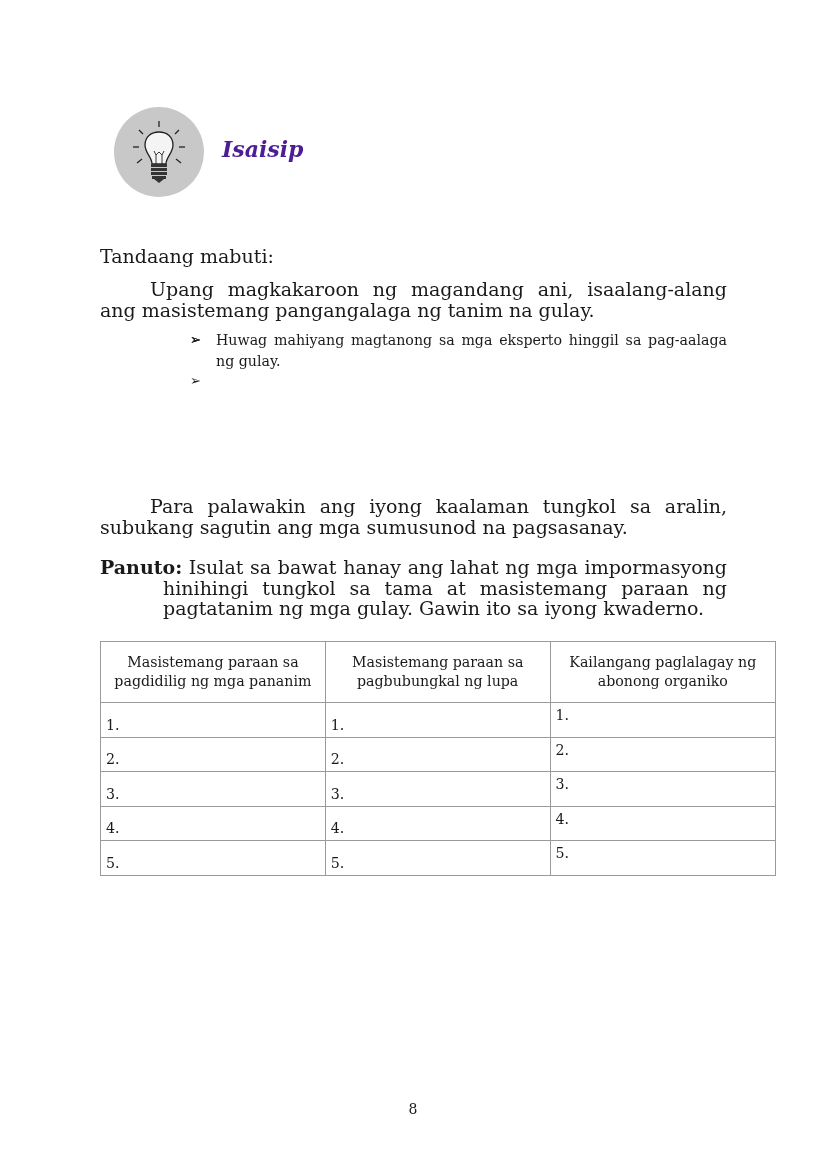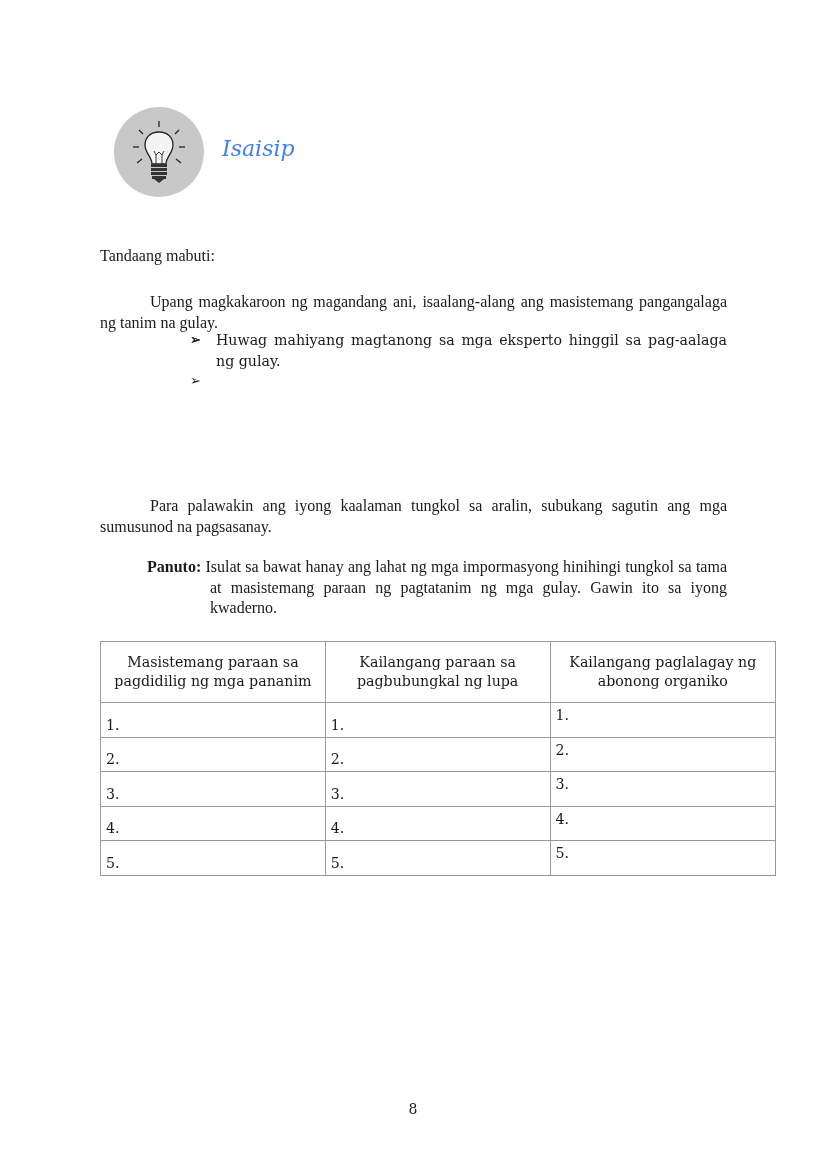--- a/index.html
+++ b/index.html
@@ -7,43 +7,43 @@
     width: 826px; height: 1169px; position: relative; overflow: hidden;
     font-family: "DejaVu Serif", serif; color: #1a1a1a;
   }
   .icon-circle {
     position: absolute; left: 114px; top: 107px; width: 90px; height: 90px;
     border-radius: 50%; background: #c8c8c8;
   }
   .icon-circle svg { position: absolute; left: 0; top: 0; }
   .title {
     position: absolute; left: 222px; top: 136px;
-    font-family: "DejaVu Serif", serif; font-weight: normal; font-style: italic;
-    font-size: 22px; color: #3b82f6;
+    font-family: "DejaVu Serif", serif; font-weight: bold; font-style: italic;
+    font-size: 22px; color: #4c1d95;
   }
-  .txt { position: absolute; font-size: 16px; line-height: 20.5px; font-family: Liberation Serif, serif; }
+  .txt { position: absolute; font-size: 19px; line-height: 20.5px; }
   .just { text-align: justify; }
   .intro { left: 100px; top: 246px; }
-  .para1 { left: 100px; top: 292px; width: 627px; }
+  .para1 { left: 100px; top: 279px; width: 627px; }
   .indent { display: inline-block; width: 50px; }
   ul.bullets {
     position: absolute; left: 190px; top: 330px; width: 537px;
     margin: 0; padding: 0; list-style: none;
   }
   ul.bullets li {
     position: relative; padding-left: 26px; font-size: 14.2px; line-height: 20.5px;
     text-align: justify;
   }
   ul.bullets li .arrow {
     position: absolute; left: 0; top: 0; font-size: 13px;
   }
   .para2 { left: 100px; top: 496px; width: 627px; }
   .panuto { left: 100px; top: 557px; width: 627px; }
   .panuto-label { font-weight: bold; }
-  .panuto-body { display: block; padding-left: 63px; text-indent: -63px; text-align: justify; margin-left: 47px; }
+  .panuto-body { display: block; padding-left: 63px; text-indent: -63px; text-align: justify; }
   table.worksheet {
     position: absolute; left: 100px; top: 641px; width: 676px;
     border-collapse: collapse; font-size: 14.2px;
   }
   table.worksheet th, table.worksheet td {
     border: 1.5px solid #9a9a9a; font-weight: normal;
   }
   table.worksheet th {
     height: 60px; text-align: center; line-height: 19px; padding: 0 8px; vertical-align: middle;
   }
@@ -104,21 +104,21 @@
 
 <table class="worksheet">
   <colgroup>
       <col style="width:33.3%">
       <col style="width:33.3%">
       <col style="width:33.4%">
     </colgroup>
   <thead>
     <tr>
       <th>Masistemang paraan sa pagdidilig ng mga pananim</th>
-      <th>Kailangang paraan sa pagbubungkal ng lupa</th>
+      <th>Masistemang paraan sa pagbubungkal ng lupa</th>
       <th>Kailangang paglalagay ng abonong organiko</th>
     </tr>
   </thead>
   <tbody>
     <tr>
       <td>1.</td>
       <td>1.</td>
       <td class="c3">1.</td>
     </tr>
     <tr>

